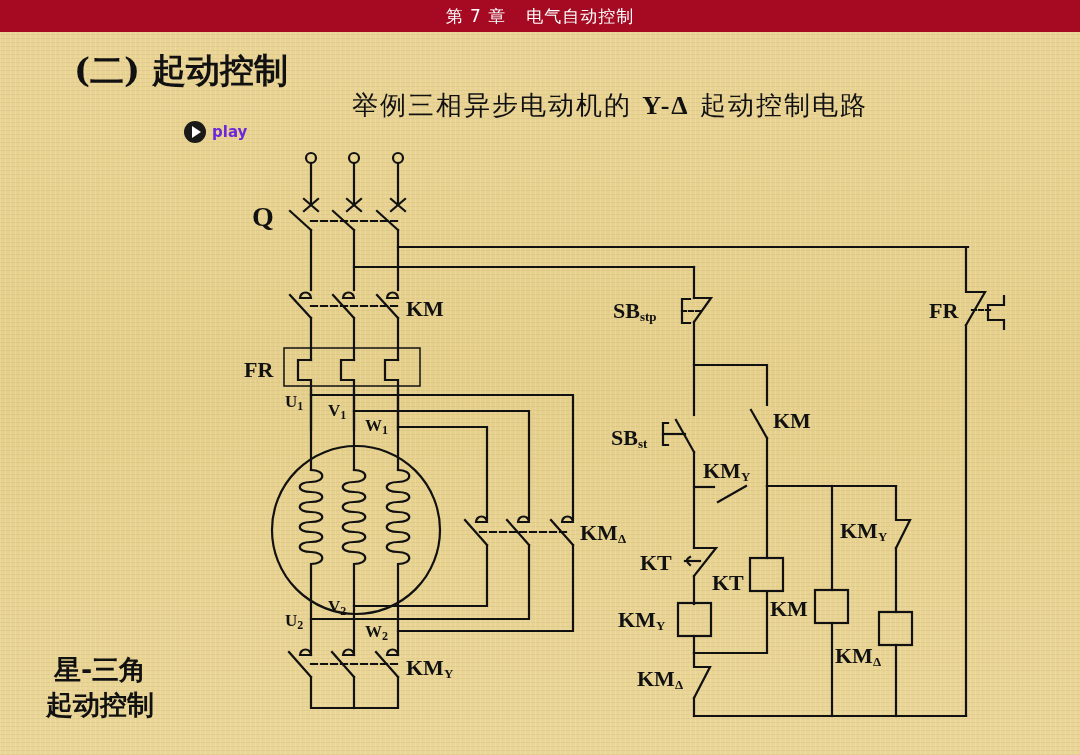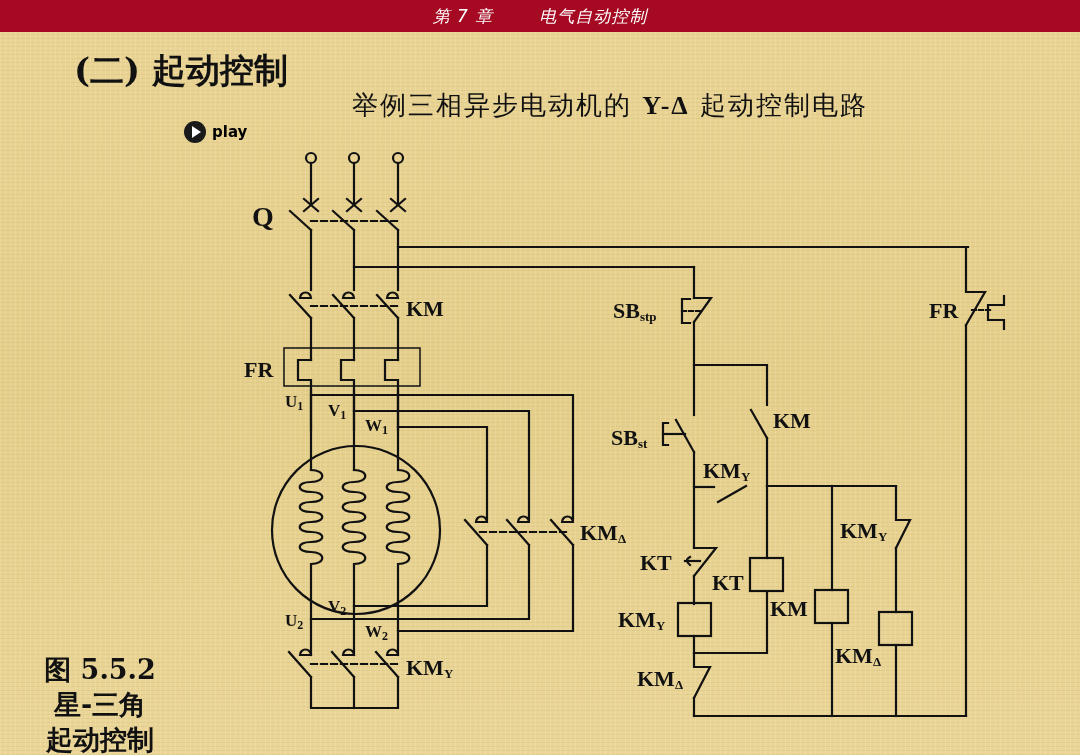--- a/index.html
+++ b/index.html
@@ -12,42 +12,42 @@
       linear-gradient(180deg, #ead597 0%, #e5cf8c 50%, #ead699 100%);
     font-family:"DejaVu Serif", serif;
     color:#111;
   }
   .topbar {
     position:absolute; left:0; top:0; width:1080px; height:32px;
     background:#a50a22; color:#fff;
     display:flex; align-items:center; justify-content:center;
     font-family:"DejaVu Sans", sans-serif; font-size:17px; letter-spacing:1px;
   }
-  .topbar span { margin:0 23px;font-style:italic; }
+  .topbar span { margin:0 10px; }
   .section-title {
     position:absolute; left:74px; top:48px;
     font-size:34px; font-weight:bold; font-family:"DejaVu Serif", serif;
   }
   .subtitle {
     position:absolute; left:352px; top:88px;
     font-size:26px; font-family:"DejaVu Serif", serif; letter-spacing:2px;text-align:center;
   }
   .subtitle b { font-family:"Liberation Serif", serif; }
   .play {
     position:absolute; left:184px; top:121px; display:flex; align-items:center; cursor:pointer;
   }
   .play .circle {
     width:22px; height:22px; border-radius:50%; background:#1a1a1a;
     display:flex; align-items:center; justify-content:center; margin-right:6px;
   }
   .play .circle i {
     display:block; width:0; height:0; margin-left:3px;
     border-top:6px solid transparent; border-bottom:6px solid transparent; border-left:9px solid #fff;
   }
-  .play .label { font-family:"DejaVu Sans", sans-serif; font-size:15px; font-weight:bold; color:#000000; }
+  .play .label { font-family:"DejaVu Sans", sans-serif; font-size:15px; font-weight:bold; color:#6d28d9; }
   .caption {
     position:absolute; left:30px; top:652px; width:140px; text-align:center;
     font-size:27px; font-weight:bold; line-height:35px; font-family:"DejaVu Serif", serif;
   }
   svg#circuit { position:absolute; left:0; top:0; }
   svg text { font-family:"Liberation Serif", serif; font-weight:bold; fill:#111; }
 </style>
 </head>
 <body>
 
@@ -65,21 +65,20 @@
 </div>
 
 <div class="play">
   <span class="circle">
       <i></i>
     </span>
   <span class="label">play</span>
 </div>
 
 <div class="caption">
-  <div>图 5.5.2</div>
   <div>星-三角</div>
   <div>起动控制</div>
 </div>
 
 <svg id="circuit" width="1080" height="755" stroke="#111" stroke-width="2.2" fill="none" stroke-linecap="square">
 
   <g>
     <circle cx="311" cy="158" r="5" fill="#e8d393"></circle>
     <circle cx="354" cy="158" r="5" fill="#e8d393"></circle>
     <circle cx="398" cy="158" r="5" fill="#e8d393"></circle>

